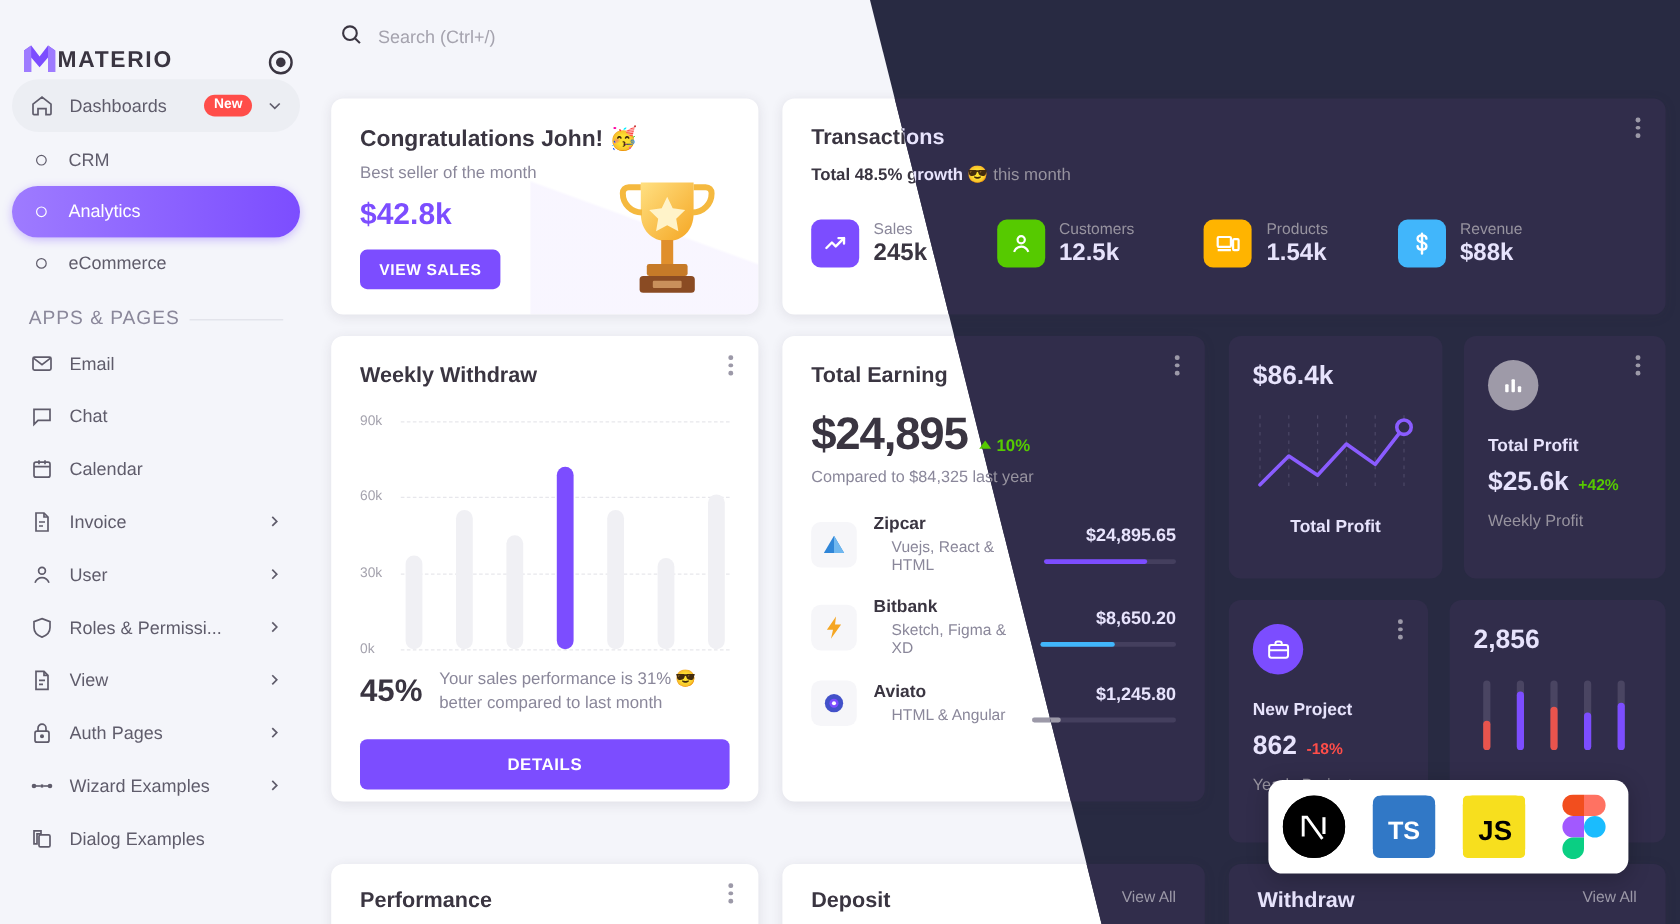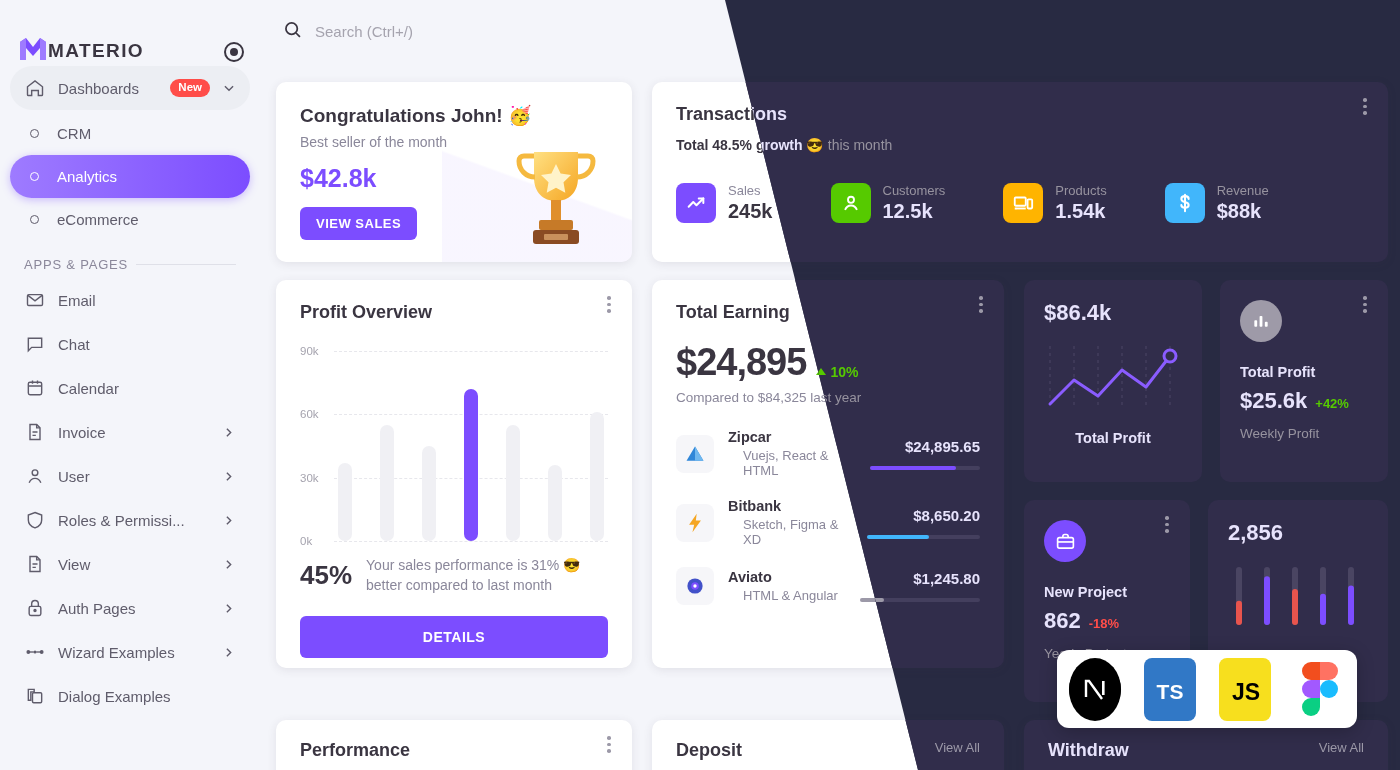--- a/index.html
+++ b/index.html
@@ -41,21 +41,21 @@
     color: #fff; box-shadow: 0 2px 8px rgba(124,77,255,.35);
   }
   .sb-item .ic { width: 22px; height: 22px; flex: none; display: flex; align-items: center; justify-content: center; }
   .sb-item .lbl { flex: 1; white-space: nowrap; overflow: hidden; text-overflow: ellipsis; }
   .badge-new { background: #ff4d49; color: #fff; font-size: 11.5px; font-weight: 700;
                border-radius: 11px; padding: 3px 8px; line-height: 1; }
   .chev { width: 14px; height: 14px; flex: none; }
   .dot-ic { width: 9px; height: 9px; border-radius: 50%; border: 1.6px solid currentColor; display: block; margin: 0 6px; }
   .sb-sub { height: 43px; }
   .sb-section { display: flex; align-items: center; gap: 8px; padding: 16px 14px 6px 14px;
-                font-size: 13px; letter-spacing: .8px; color: #8a879a; text-transform: uppercase; }
+                font-size: 16px; letter-spacing: .8px; color: #8a879a; text-transform: uppercase; }
   .sb-section .ln { flex: 1; height: 1px; background: #dfe0e8; }
 
   
   .topbar { position: absolute; left: 260px; top: 0; right: 0; height: 62px;
             display: flex; align-items: center; padding: 0 22px 0 22px; z-index: 20; }
   .search-wrap { display: flex; align-items: center; gap: 12px; flex: 1; }
   .search-input { border: none; background: transparent; outline: none; font-size: 15px;
                   color: #3a3541; width: 320px; font-family: inherit; }
   .search-input::placeholder { color: #a5a3ae; }
   .top-icons { display: flex; align-items: center; gap: 22px; }
@@ -160,21 +160,21 @@
   .mini-num-row { display: flex; align-items: baseline; gap: 8px; margin-top: 8px; }
   .mini-num { font-size: 22px; font-weight: 600; color: #e7e3fc; }
   .mini-pct { font-size: 13px; font-weight: 600; }
   .mini-foot { font-size: 13.5px; color: #97939f; margin-top: 12px; }
 
   
   .float-panel { position: absolute; left: 1057px; top: 650px; width: 300px; height: 78px;
                  background: #fff; border-radius: 12px; z-index: 60;
                  display: flex; align-items: center; justify-content: space-around;
                  box-shadow: 0 4px 18px rgba(0,0,0,.22); }
-  .flogo { width: 52px; height: 63px; border-radius: 8px; display:flex; align-items:center; justify-content:center; }
+  .flogo { width: 52px; height: 52px; border-radius: 8px; display:flex; align-items:center; justify-content:center; }
 </style>
 </head>
 <body>
 
 <div id="root">
 
   <div id="light-base"></div>
 
   <div class="sidebar">
     <div class="sb-head">
@@ -496,21 +496,21 @@
                  <div class="tx-val">$88k</div>
               </div>
           </div>
         </div>
       </div>
     </div>
 
     <div class="row2">
 
       <div class="card weekly">
-        <div class="card-title">Profit Overview</div>
+        <div class="card-title">Weekly Withdraw</div>
         <div class="kebab">
             <span></span>
             <span></span>
             <span></span>
           </div>
         <div class="chart-area">
           <div class="yaxis">
             <span class="ytick" style="top:0%">90k</span>
             <span class="ytick" style="top:33.3%">60k</span>
             <span class="ytick" style="top:66.6%">30k</span>

